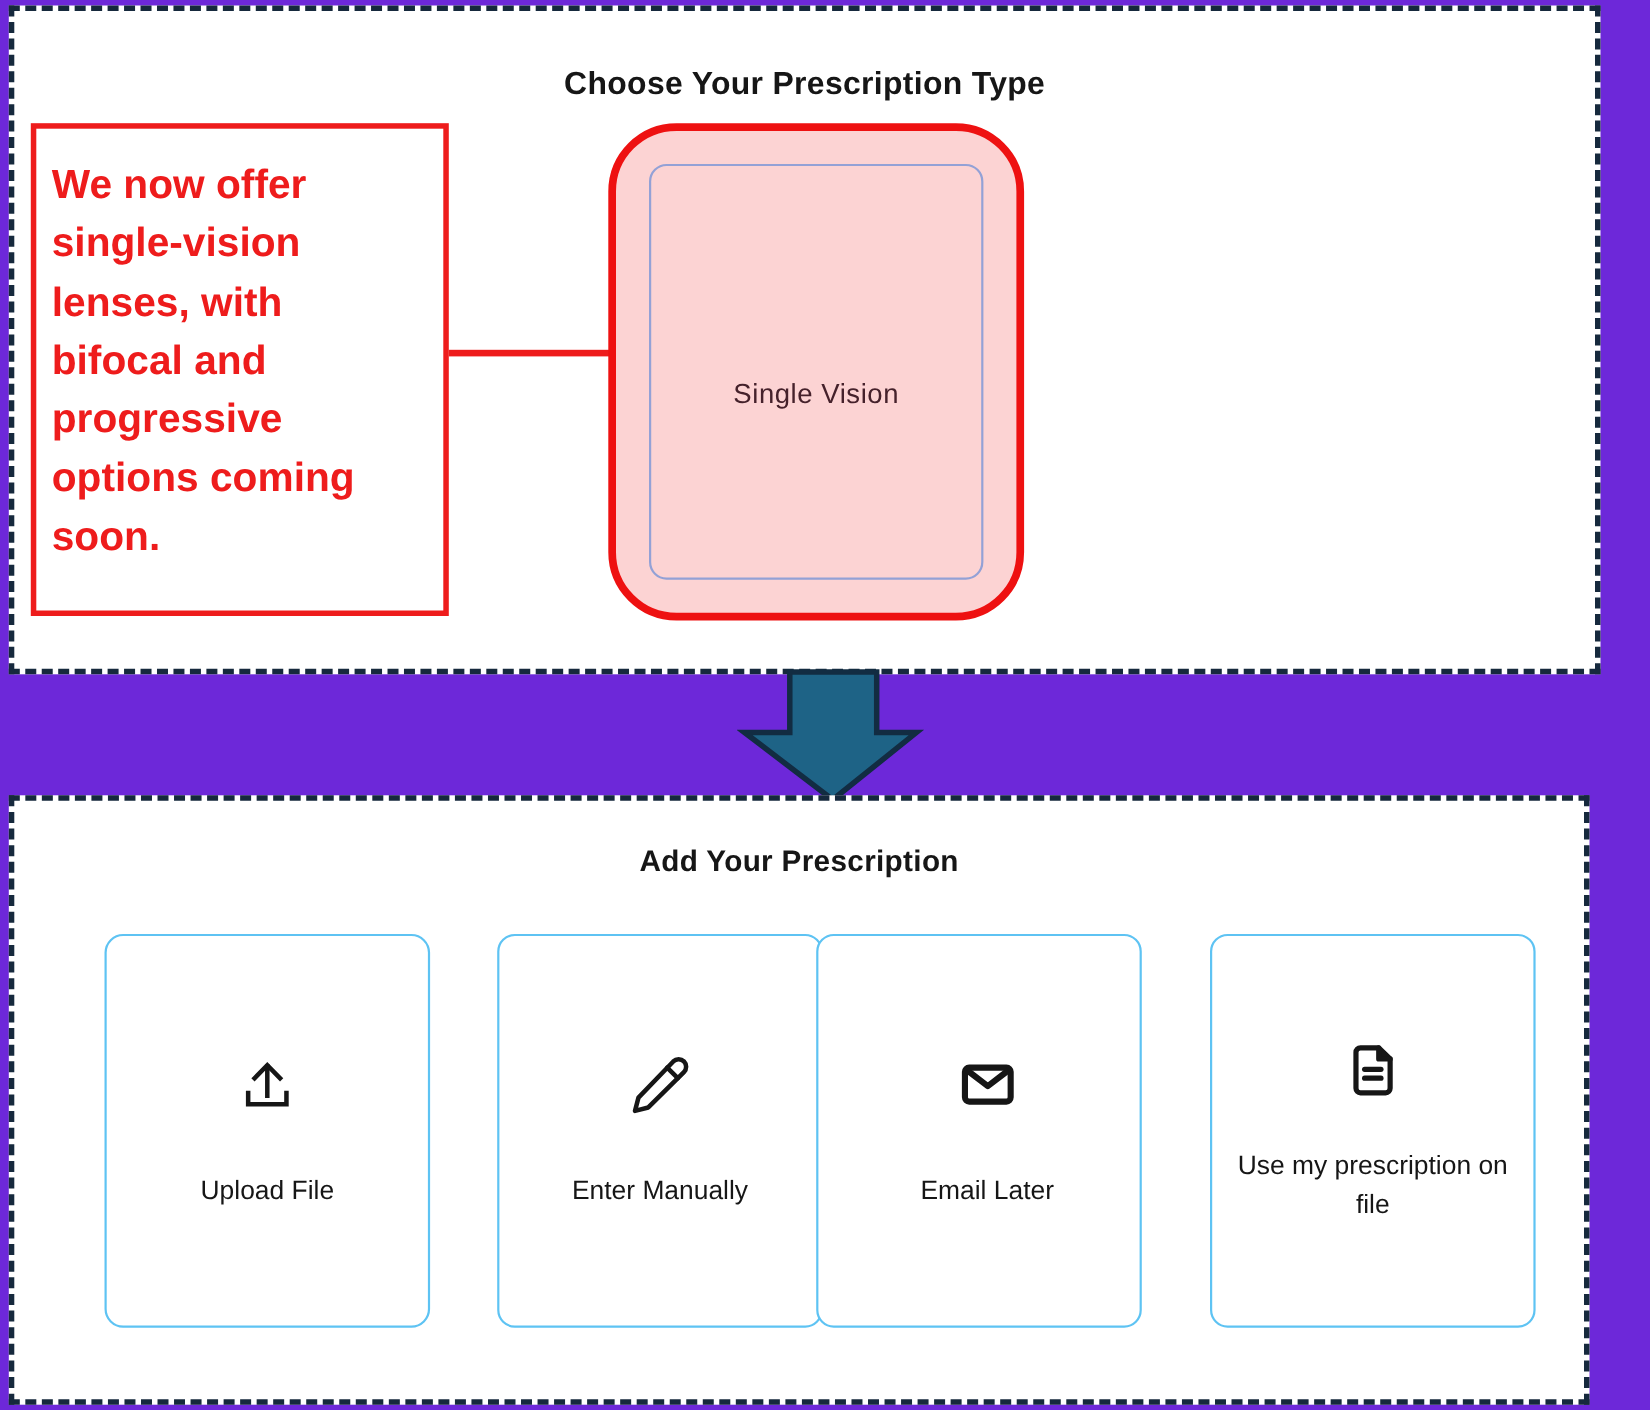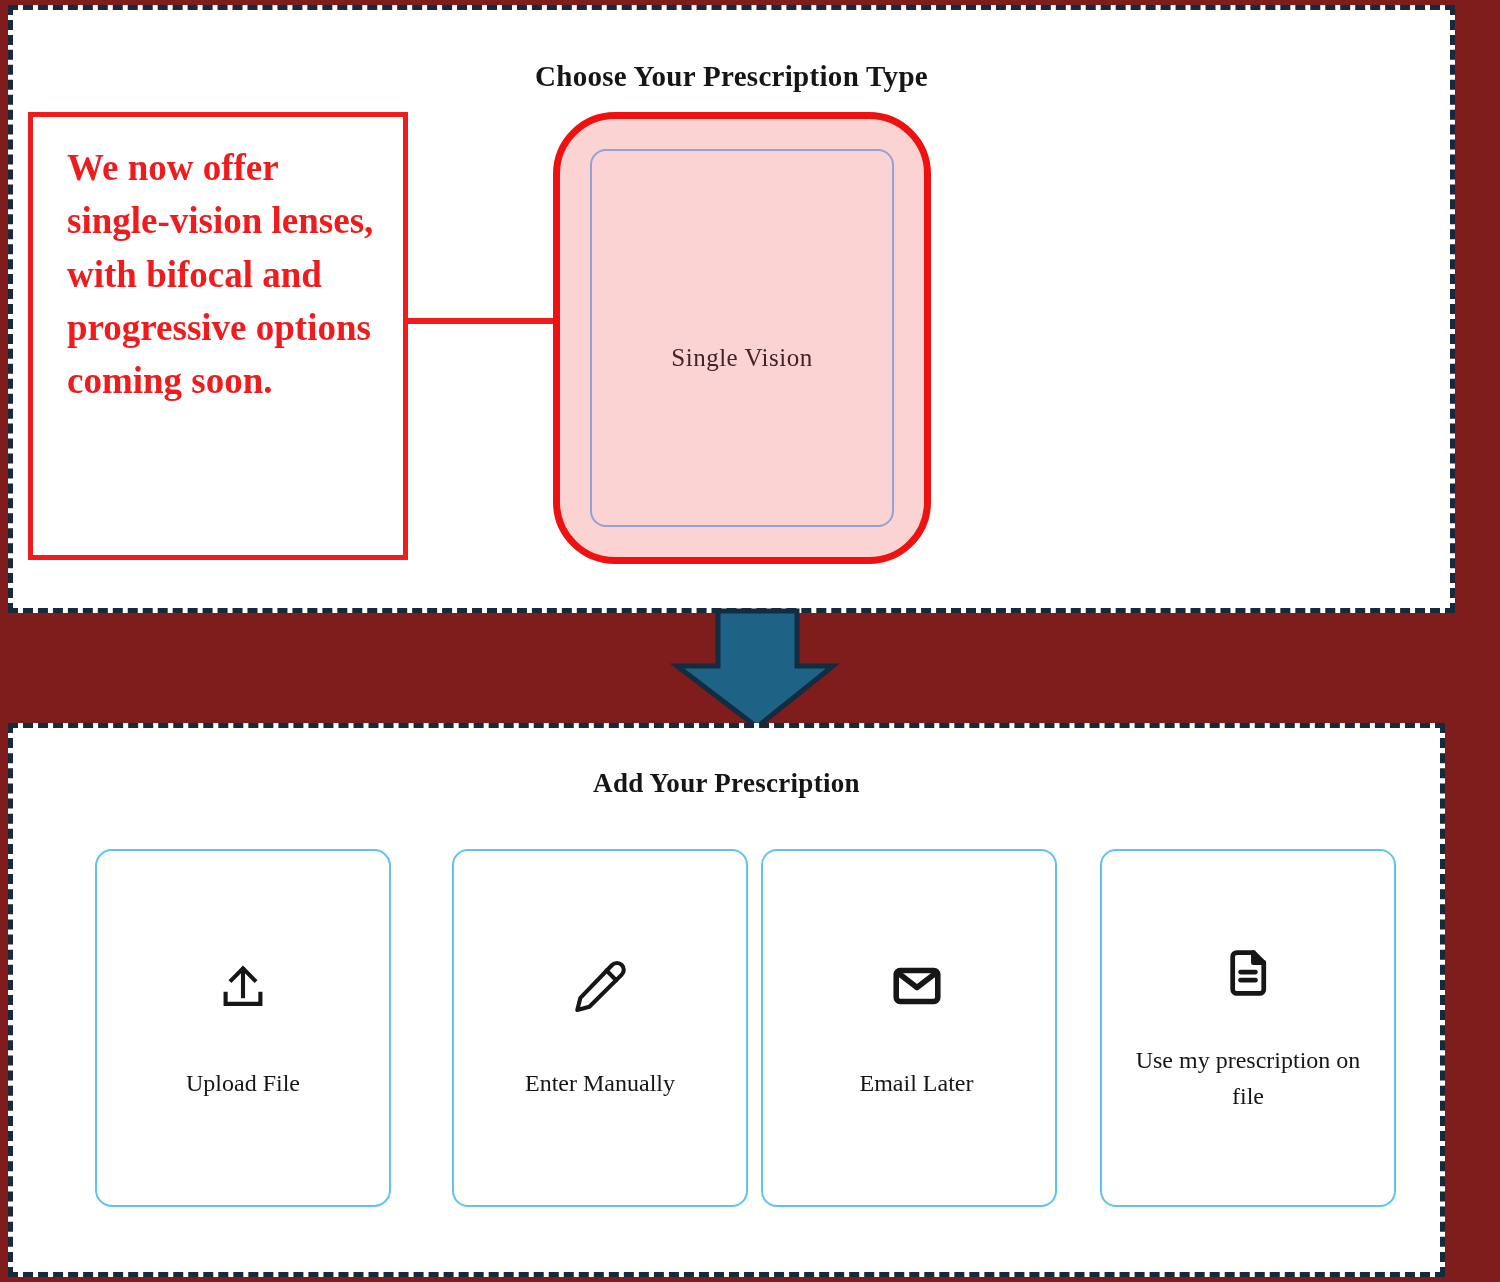--- a/index.html
+++ b/index.html
@@ -1,35 +1,35 @@
 <!DOCTYPE html>
 <html><head>
 <meta charset="utf-8">
 <style>
   html,body{margin:0;padding:0;background:#ffffff;}
   .stage{
-    position:relative;width:1500px;height:1282px;background:#7f1d1d;
-    font-family:Liberation Serif, serif;overflow:hidden;
+    position:relative;width:1500px;height:1282px;background:#6d28d9;
+    font-family:Liberation Sans, sans-serif;overflow:hidden;
   }
   
   .panel{position:absolute;border:5px dashed #16293d;background:#ffffff;box-sizing:border-box;}
   .panel-top{left:8px;top:5px;width:1447px;height:608px;}
   .panel-bottom{left:8px;top:723px;width:1437px;height:554px;}
   .panel-title{
     position:absolute;left:0;right:0;text-align:center;
     font-weight:bold;color:#161616;letter-spacing:0.3px;
   }
   .panel-top .panel-title{top:50px;font-size:29px;}
   .panel-bottom .panel-title{top:40px;font-size:27px;}
 
   
   .callout{
     position:absolute;left:28px;top:112px;width:380px;height:448px;
     border:5px solid #ee1c1c;box-sizing:border-box;background:#ffffff;
-    padding:24px 18px 0 34px;
+    padding:24px 18px 0 14px;
   }
   .callout-text{
     color:#ee1c1c;font-weight:bold;font-size:37px;line-height:1.44;
   }
   .connector{
     position:absolute;left:408px;top:318px;width:146px;height:6px;background:#ee1c1c;
   }
 
   
   .sv-card{
@@ -50,21 +50,21 @@
   .opt-card{
     position:absolute;top:849px;width:296px;height:358px;box-sizing:border-box;
     background:#ffffff;border:2px solid #5ec3f3;border-radius:16px;
     display:flex;flex-direction:column;align-items:center;justify-content:center;
   }
   .opt-card .icon{height:62px;display:flex;align-items:center;justify-content:center;margin-bottom:48px;}
   .opt-label{
     font-size:24px;color:#161616;text-align:center;line-height:1.5;
     padding:0 16px;
   }
-  .opt-1{left:95px;border-radius:17px;}  .opt-2{left:452px;}  .opt-3{left:761px;padding-left:15px;}  .opt-4{left:1100px;}
+  .opt-1{left:95px;border-radius:17px;}  .opt-2{left:452px;}  .opt-3{left:742px;padding-left:15px;}  .opt-4{left:1100px;}
   .opt-4 .icon{margin-bottom:38px;}
 </style>
 </head>
 <body>
 
 <div class="stage">
 
   <div class="panel panel-top">
     <div class="panel-title">Choose Your Prescription Type</div>
   </div>

